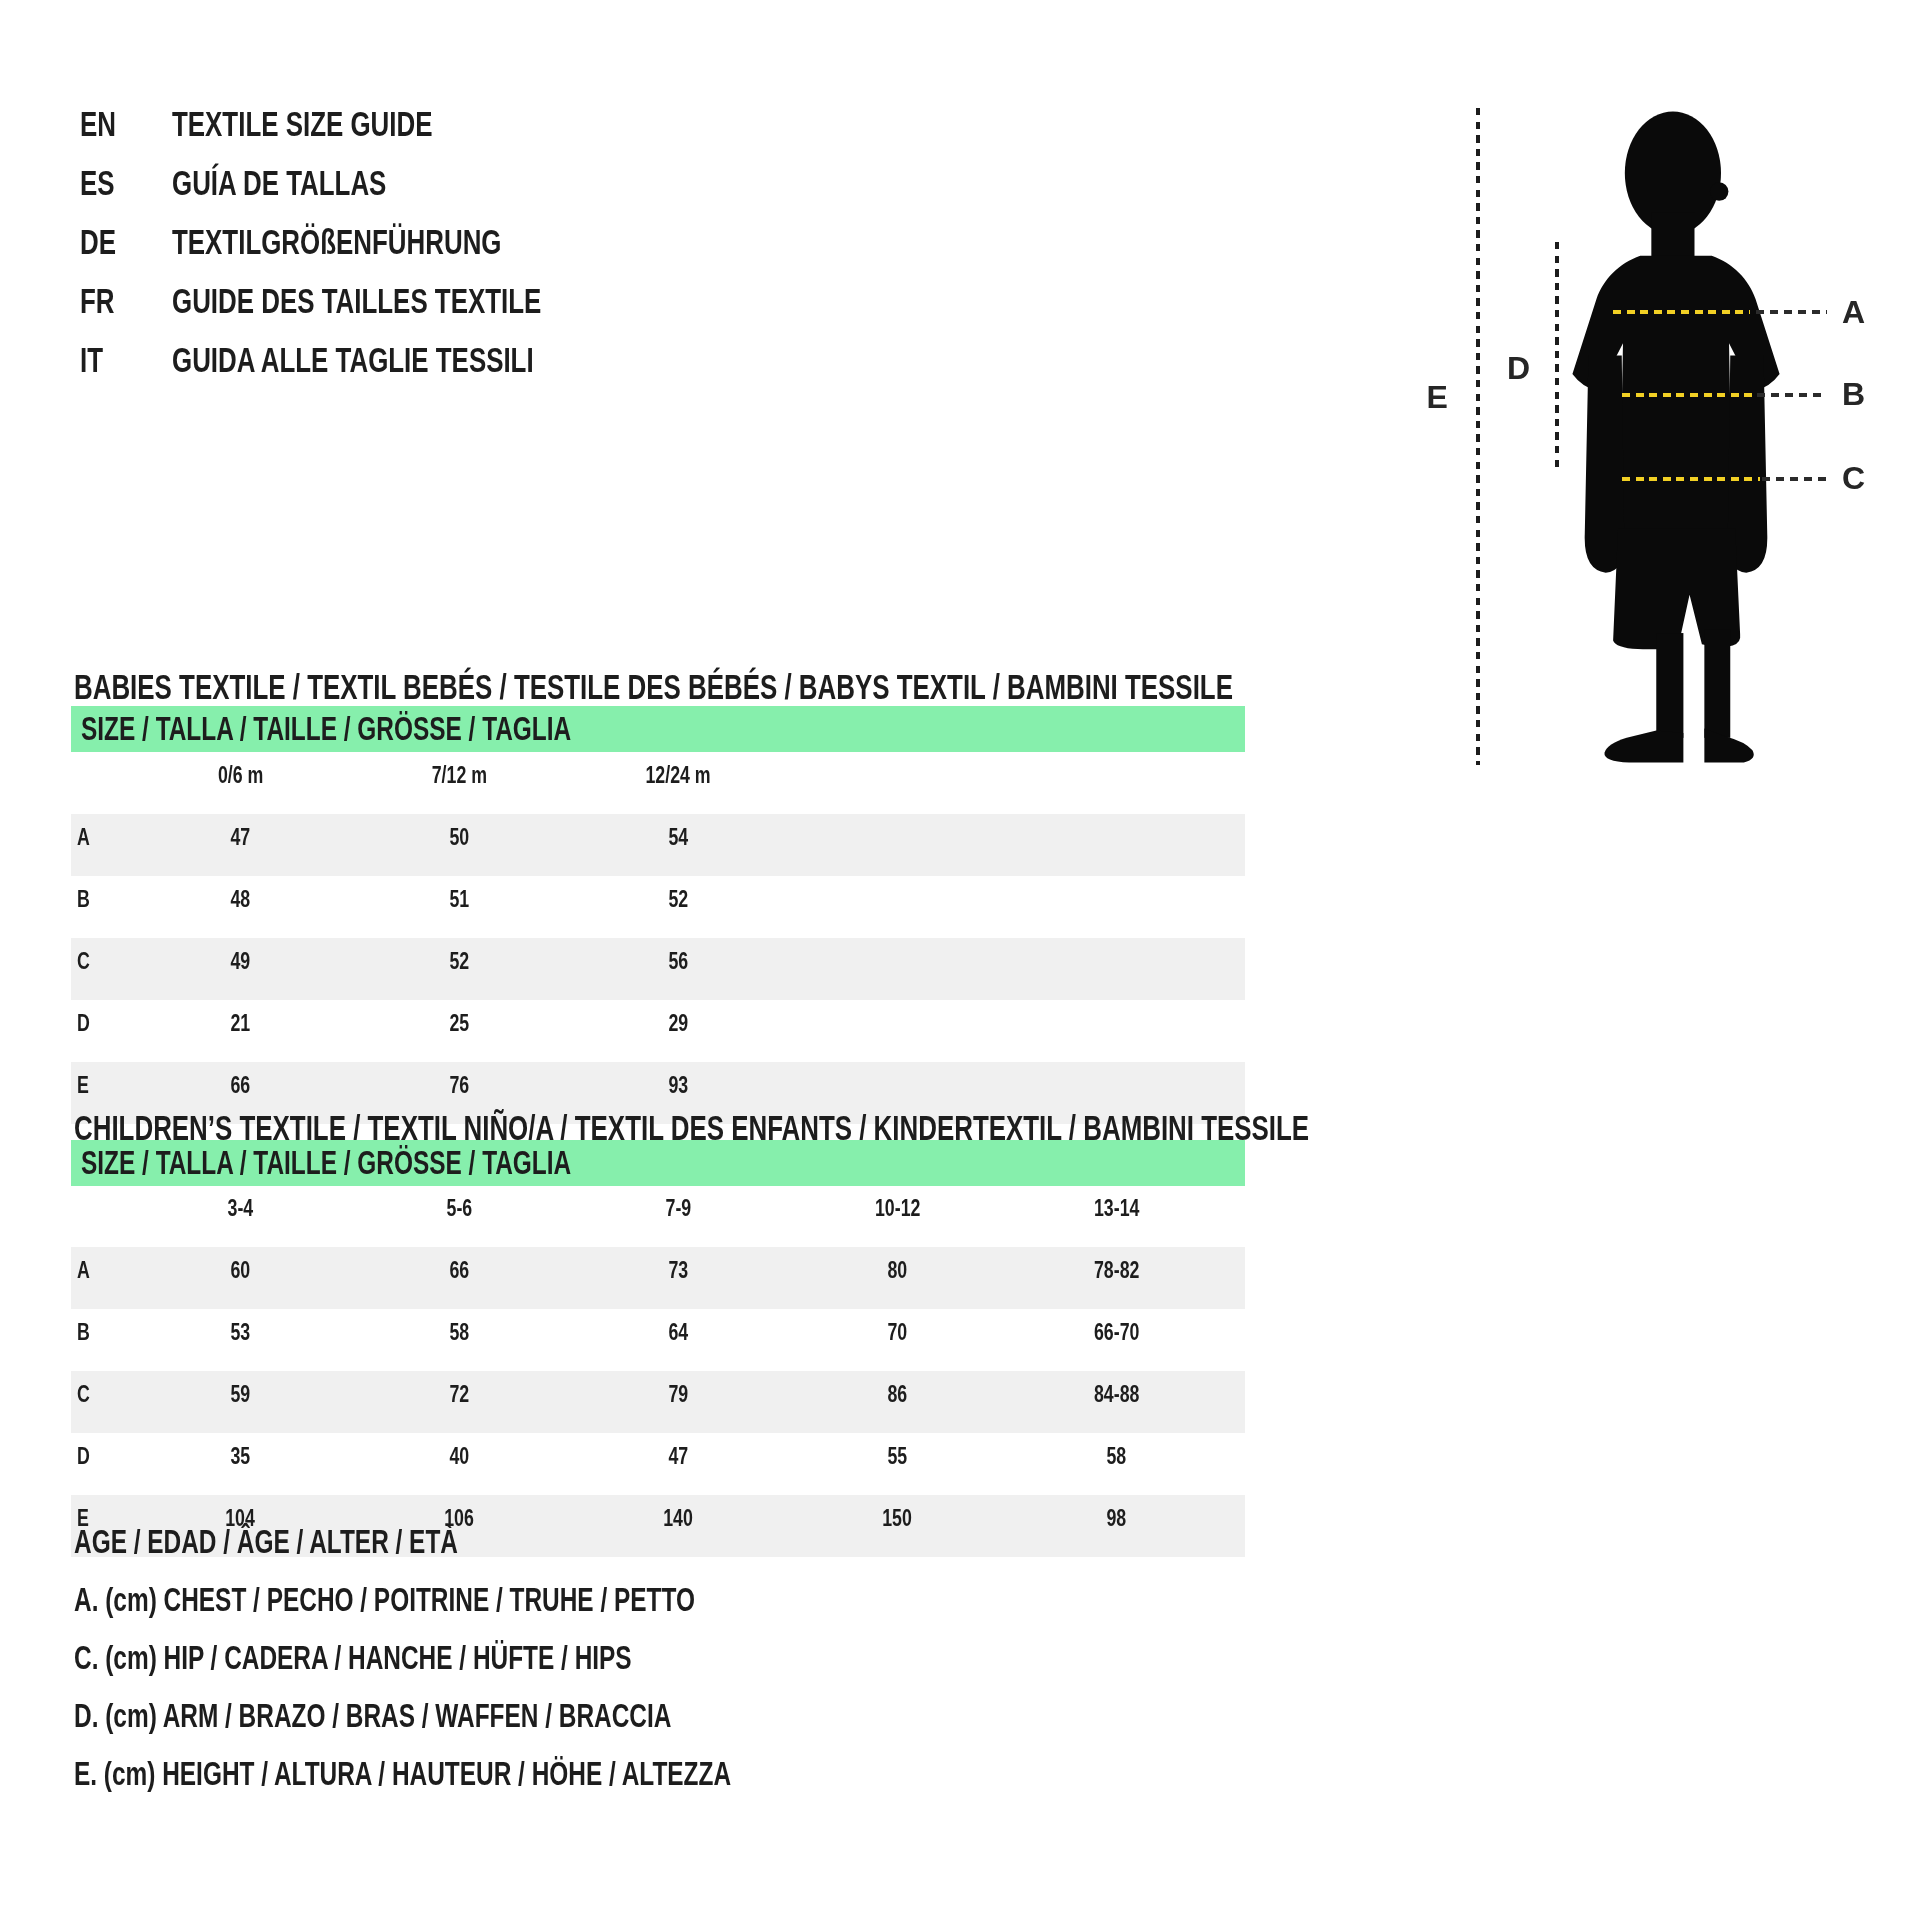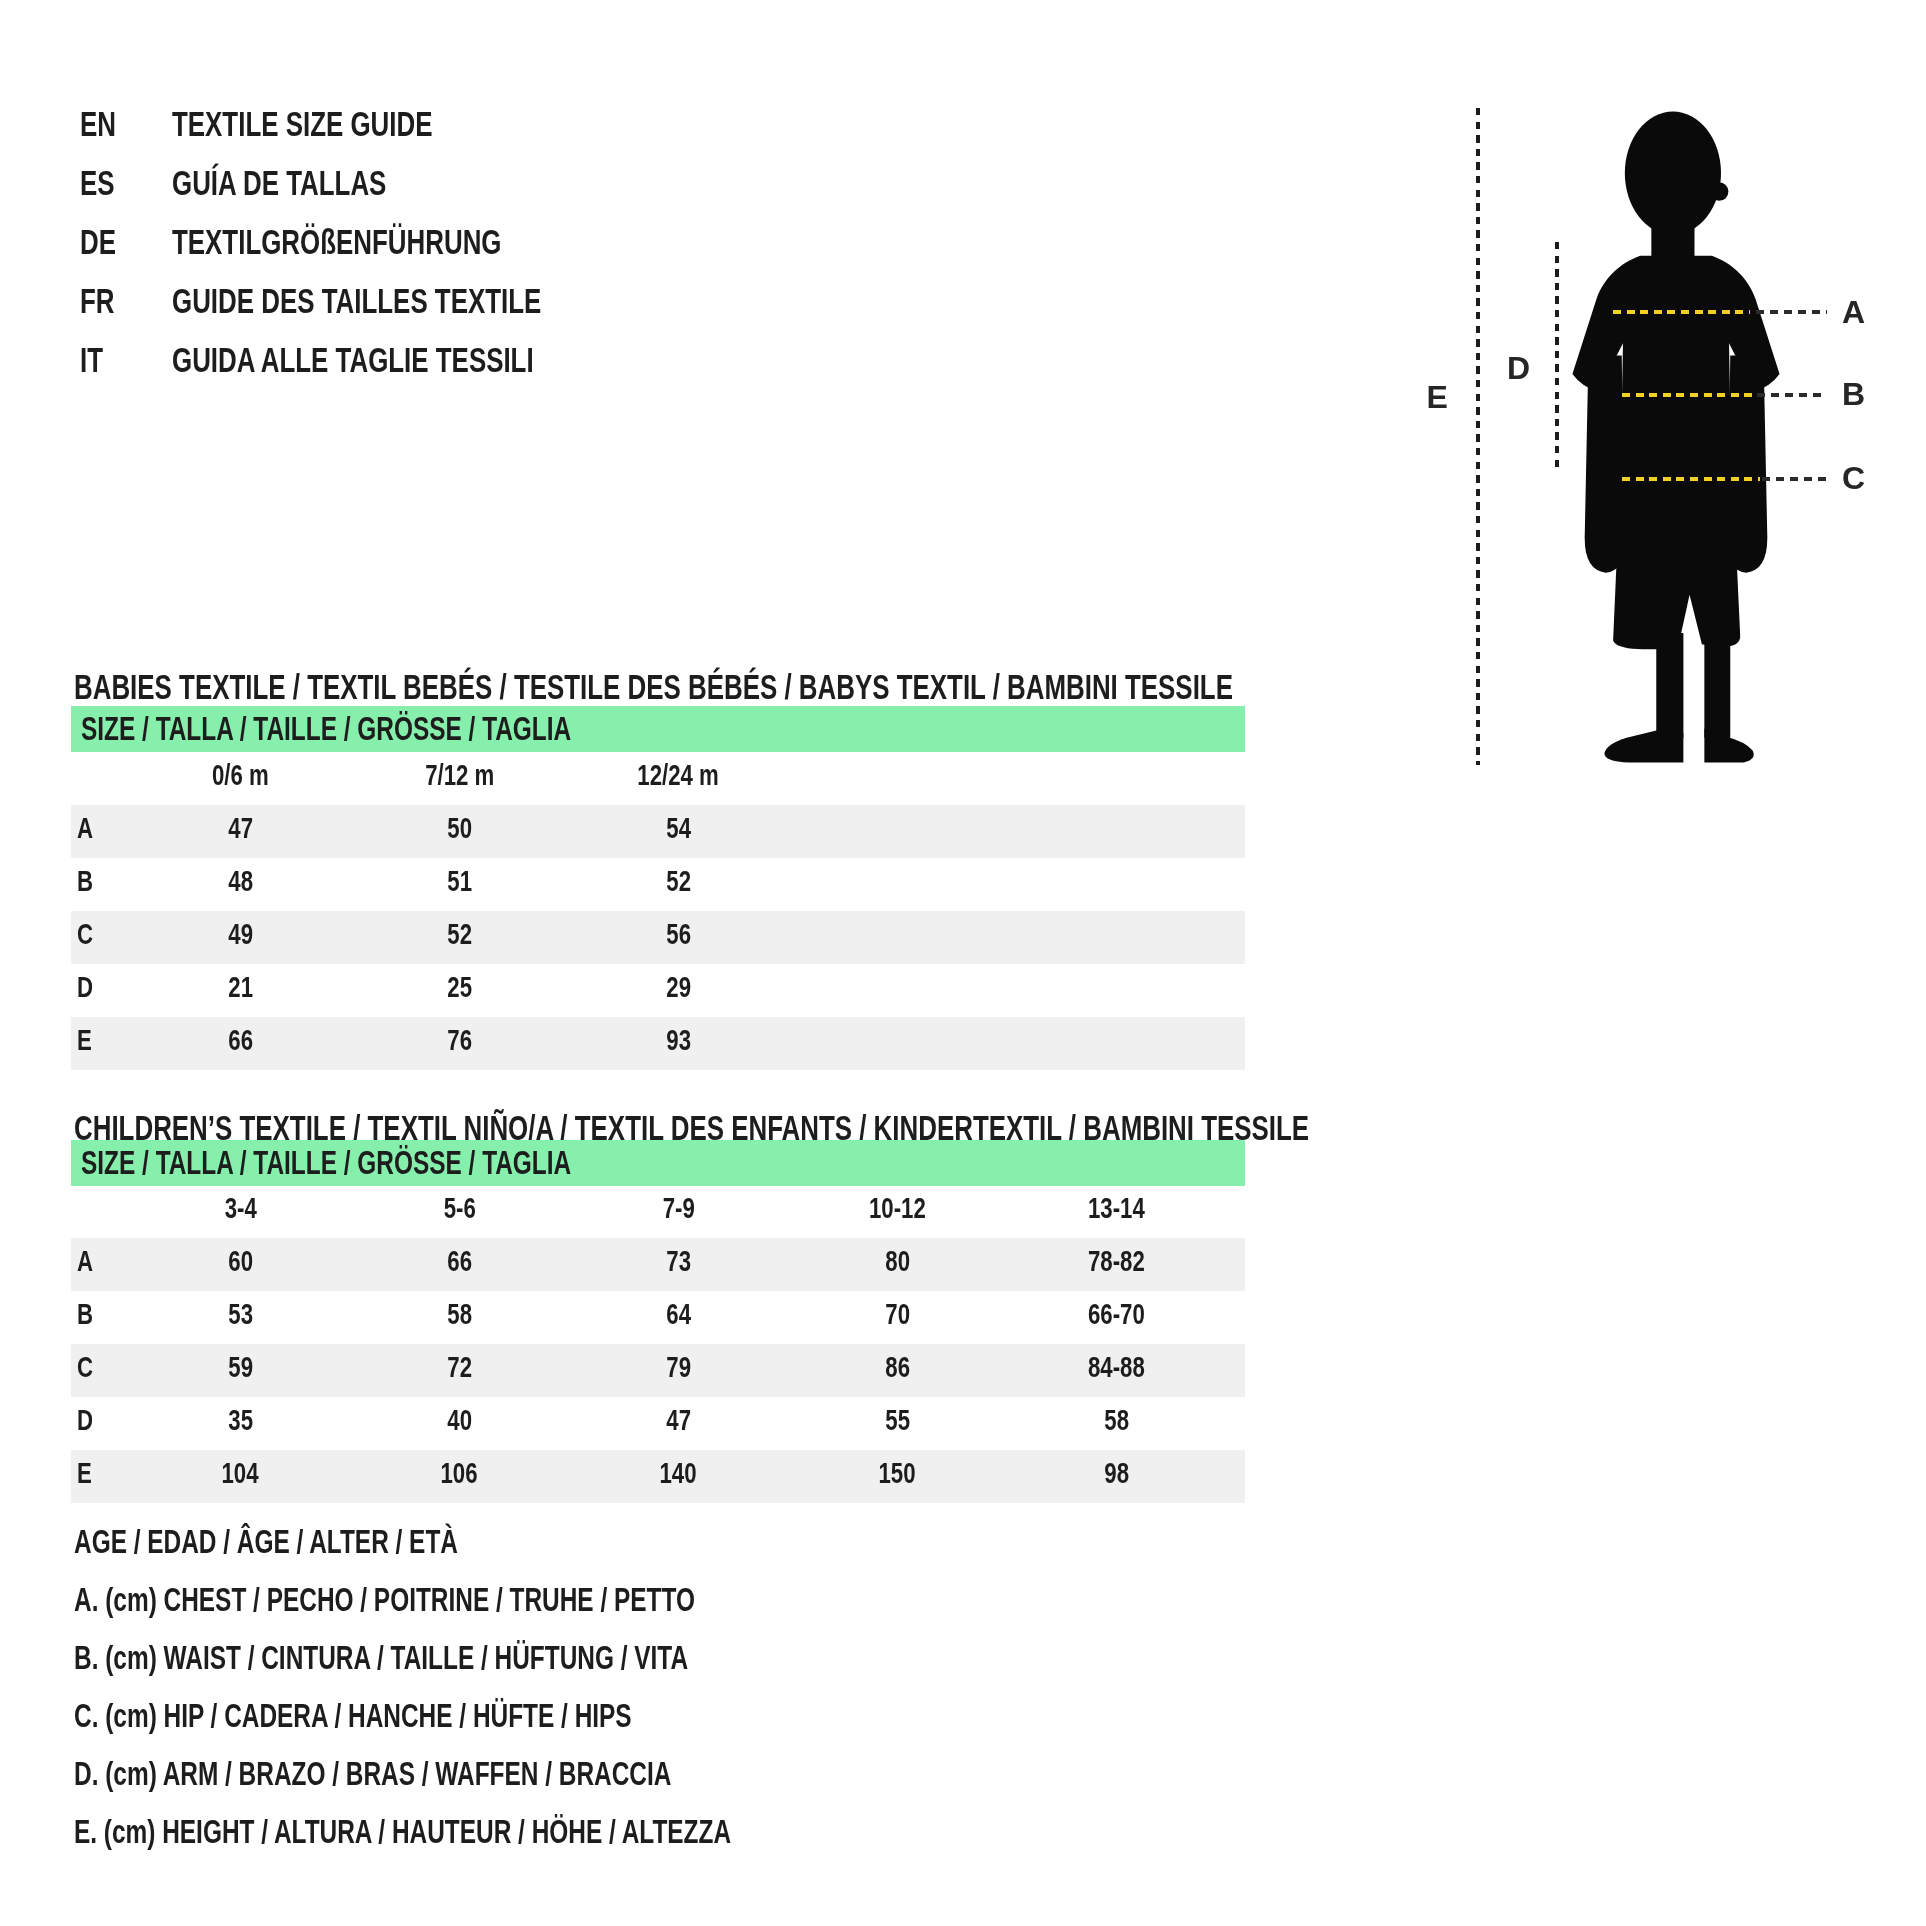--- a/index.html
+++ b/index.html
@@ -19,21 +19,21 @@
   
   .sec-title{font-size:35px;font-weight:700;height:38px;line-height:38px;}
 
   
   .size-bar{background:#86efac;width:1174px;height:46px;line-height:46px;padding-left:10px;
             font-size:33px;font-weight:700;box-sizing:border-box;}
 
   
   .grid-b{display:grid;grid-template-columns:60px 219px 219px 219px 1fr;width:1174px;}
   .grid-c{display:grid;grid-template-columns:60px 219px 219px 219px 219px 219px 1fr;width:1174px;}
-  .trow{height:53px;line-height:46px;font-size:30px;font-weight:700;}
+  .trow{height:62px;line-height:46px;font-size:24px;font-weight:700;}
   .stripe{background:#f0f0f0;}
   .td{text-align:center;}
   .tlabel{padding-left:6.2px;}
 
   
   .legend-line{height:58px;line-height:58px;font-size:33px;font-weight:700;}
 
   
   .vdots{width:3.7px;background:repeating-linear-gradient(to bottom,#1c1c1c 0 7.4px,transparent 7.4px 13.6px);}
   .ydash{height:3.7px;background:repeating-linear-gradient(to right,#f2d024 0 8px,transparent 8px 13.6px);}
@@ -216,18 +216,17 @@
     <div class="td"><span class="cond cx">140</span></div>
     <div class="td"><span class="cond cx">150</span></div>
     <div class="td"><span class="cond cx">98</span></div>
     <div></div>
   </div>
 </div>
 
 <div class="abs" style="left:74px;top:1513px;">
   <div class="legend-line"><span class="cond">AGE / EDAD / ÂGE / ALTER / ETÀ</span></div>
   <div class="legend-line"><span class="cond">A. (cm) CHEST / PECHO / POITRINE / TRUHE / PETTO</span></div>
-  <div class="legend-line"><span class="cond">B. (cm) WAIST / CINTURA / TAILLE / HÜFTUNG / VITA</span></div>
   <div class="legend-line"><span class="cond">C. (cm) HIP / CADERA / HANCHE / HÜFTE / HIPS</span></div>
   <div class="legend-line"><span class="cond">D. (cm) ARM / BRAZO / BRAS / WAFFEN / BRACCIA</span></div>
   <div class="legend-line"><span class="cond">E. (cm) HEIGHT / ALTURA / HAUTEUR / HÖHE / ALTEZZA</span></div>
 </div>
 
 
 </body></html>

